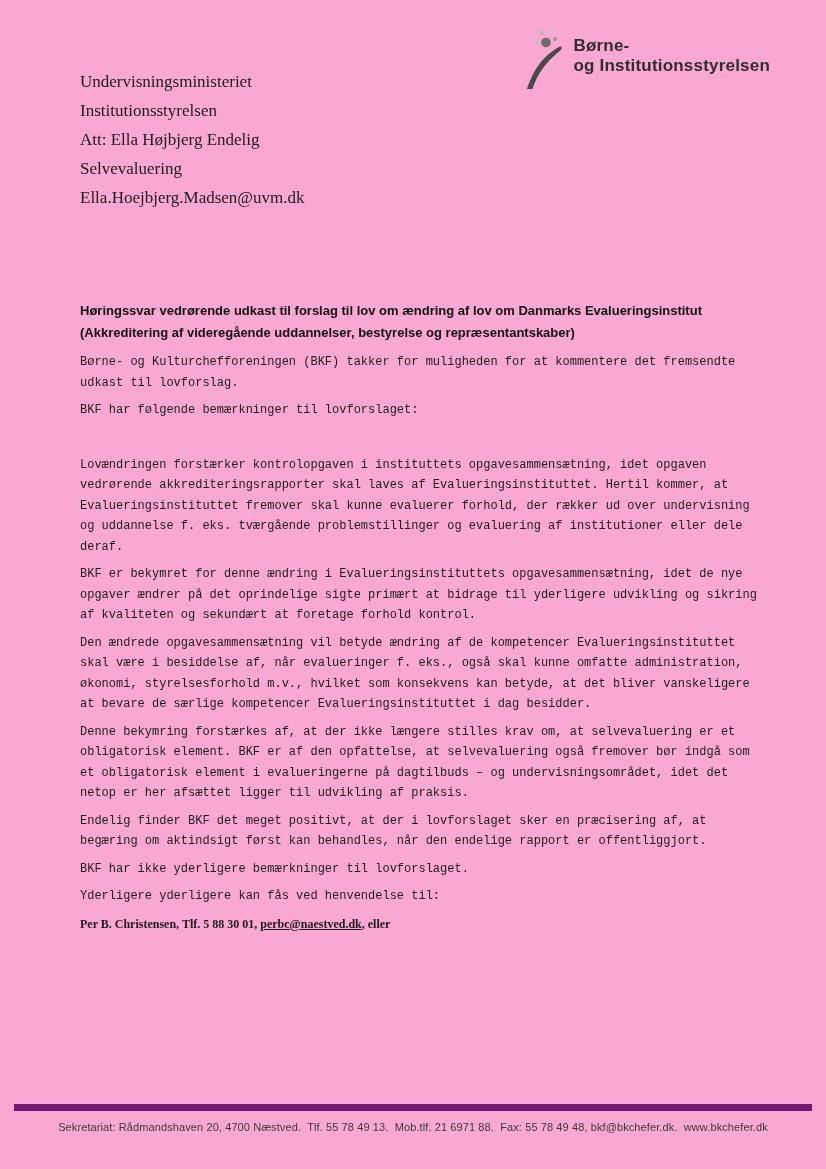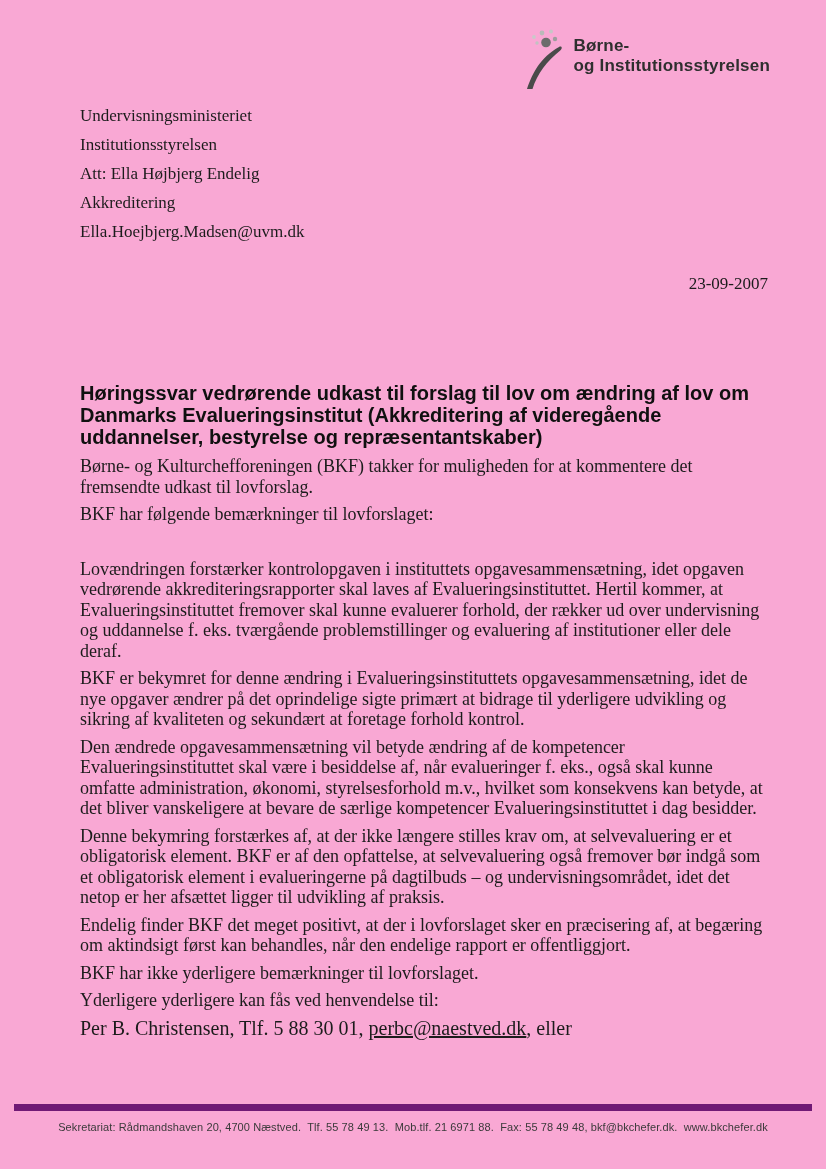--- a/index.html
+++ b/index.html
@@ -33,45 +33,46 @@
     color: #2f2f2f;
     padding-top: 8px;
     letter-spacing: 0.2px;
   }
 
   
   .content {
     padding: 0 58px 0 80px;
   }
   .recipient {
-    padding-top: 101px;
+    padding-top: 67px;
     font-size: 17px;
     line-height: 29px;
   }
   .date-line {
     margin-top: 28px;
     text-align: right;
     font-size: 17px;
   }
   .subject {
     margin-top: 88px;
     font-family: "Liberation Sans", sans-serif;
     font-weight: bold;
-    font-size: 20px;
+    font-size: 13px;
     line-height: 22px;
     color: #101010;
   }
   .body-text { margin-top: 8px; }
   .body-text p {
     margin: 0 0 7px 0;
-    font-size: 18px;
+    font-size: 12px;
     line-height: 20.5px;
+    font-family: Liberation Mono, monospace;
   }
   .gap-before { margin-top: 34px !important; }
-  .closing-line { font-size: 20px; line-height: 20.5px; margin-top: 3px; }
+  .closing-line { font-size: 12px; line-height: 20.5px; margin-top: 3px; font-weight: bold; }
   .email-link {
     text-decoration: underline;
     cursor: pointer;
   }
 
   
   .footer {
     position: absolute;
     left: 14px;
     right: 14px;
@@ -106,25 +107,24 @@
       <div>og Institutionsstyrelsen</div>
     </div>
   </div>
 
   <div class="content">
 
     <div class="recipient">
       <div>Undervisningsministeriet</div>
       <div>Institutionsstyrelsen</div>
       <div>Att: Ella Højbjerg Endelig</div>
-      <div>Akkreditering</div>
+      <div>Selvevaluering</div>
       <div>Ella.Hoejbjerg.Madsen@uvm.dk</div>
     </div>
 
-    <div class="date-line">23-09-2007</div>
 
     <div class="subject">Høringssvar vedrørende udkast til forslag til lov om ændring af lov om Danmarks Evalueringsinstitut (Akkreditering af videregående uddannelser, bestyrelse og repræsentantskaber)</div>
 
     <div class="body-text">
       <p>Børne- og Kulturchefforeningen (BKF) takker for muligheden for at kommentere det fremsendte udkast til lovforslag.</p>
       <p>BKF har følgende bemærkninger til lovforslaget:</p>
       <p class="gap-before">Lovændringen forstærker kontrolopgaven i instituttets opgavesammensætning, idet opgaven vedrørende akkrediteringsrapporter skal laves af Evalueringsinstituttet. Hertil kommer, at Evalueringsinstituttet fremover skal kunne evaluerer forhold, der rækker ud over undervisning og uddannelse f. eks. tværgående problemstillinger og evaluering af institutioner eller dele deraf.</p>
       <p>BKF er bekymret for denne ændring i Evalueringsinstituttets opgavesammensætning, idet de nye opgaver ændrer på det oprindelige sigte primært at bidrage til yderligere udvikling og sikring af kvaliteten og sekundært at foretage forhold kontrol.</p>
       <p>Den ændrede opgavesammensætning vil betyde ændring af de kompetencer Evalueringsinstituttet skal være i besiddelse af, når evalueringer f. eks., også skal kunne omfatte administration, økonomi, styrelsesforhold m.v., hvilket som konsekvens kan betyde, at det bliver vanskeligere at bevare de særlige kompetencer Evalueringsinstituttet i dag besidder.</p>
       <p>Denne bekymring forstærkes af, at der ikke længere stilles krav om, at selvevaluering er et obligatorisk element. BKF er af den opfattelse, at selvevaluering også fremover bør indgå som et obligatorisk element i evalueringerne på dagtilbuds – og undervisningsområdet, idet det netop er her afsættet ligger til udvikling af praksis.</p>

